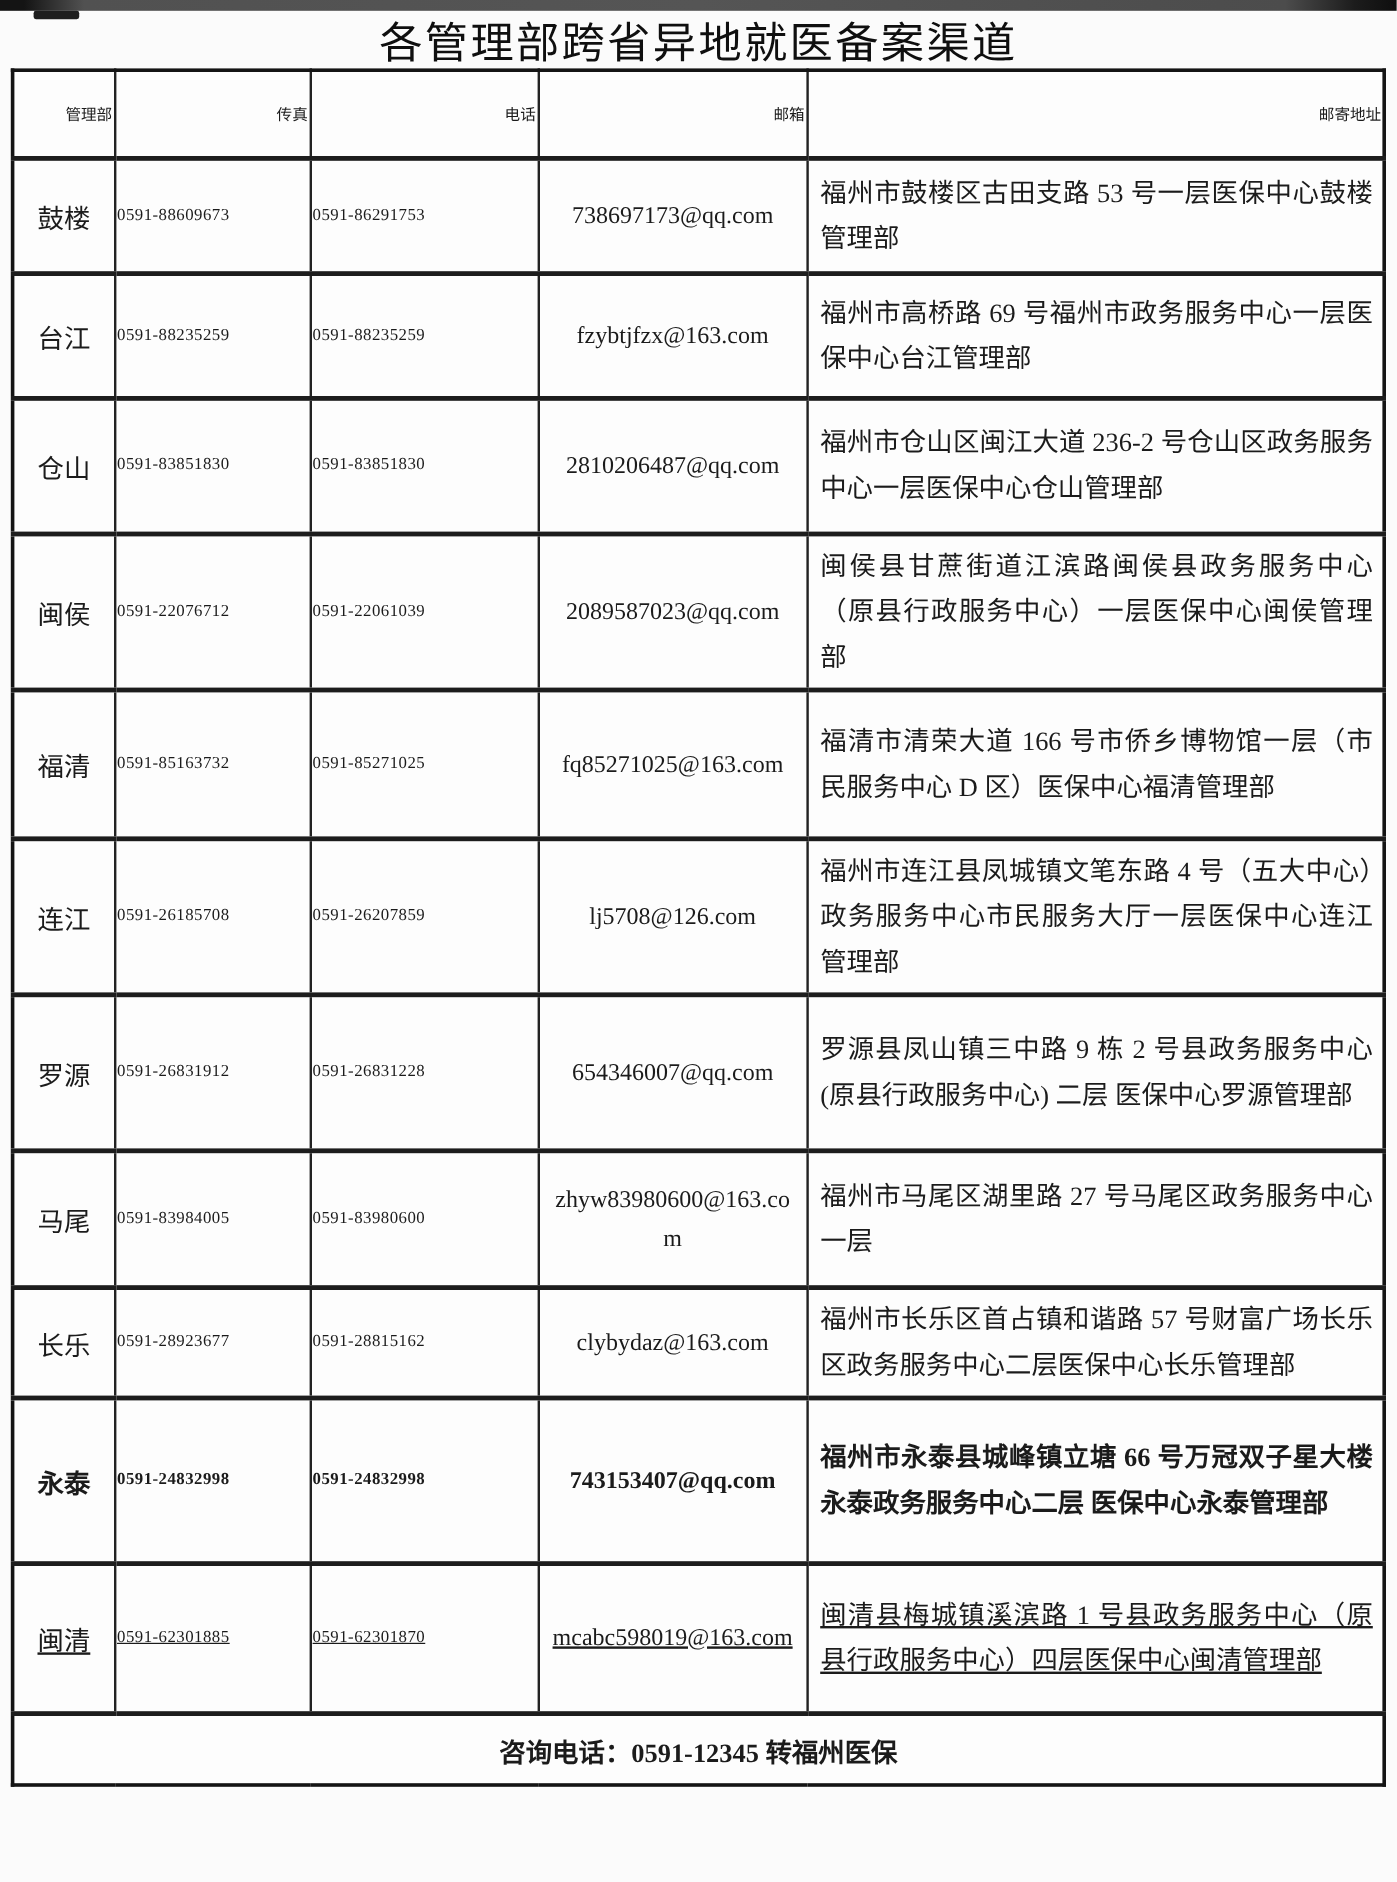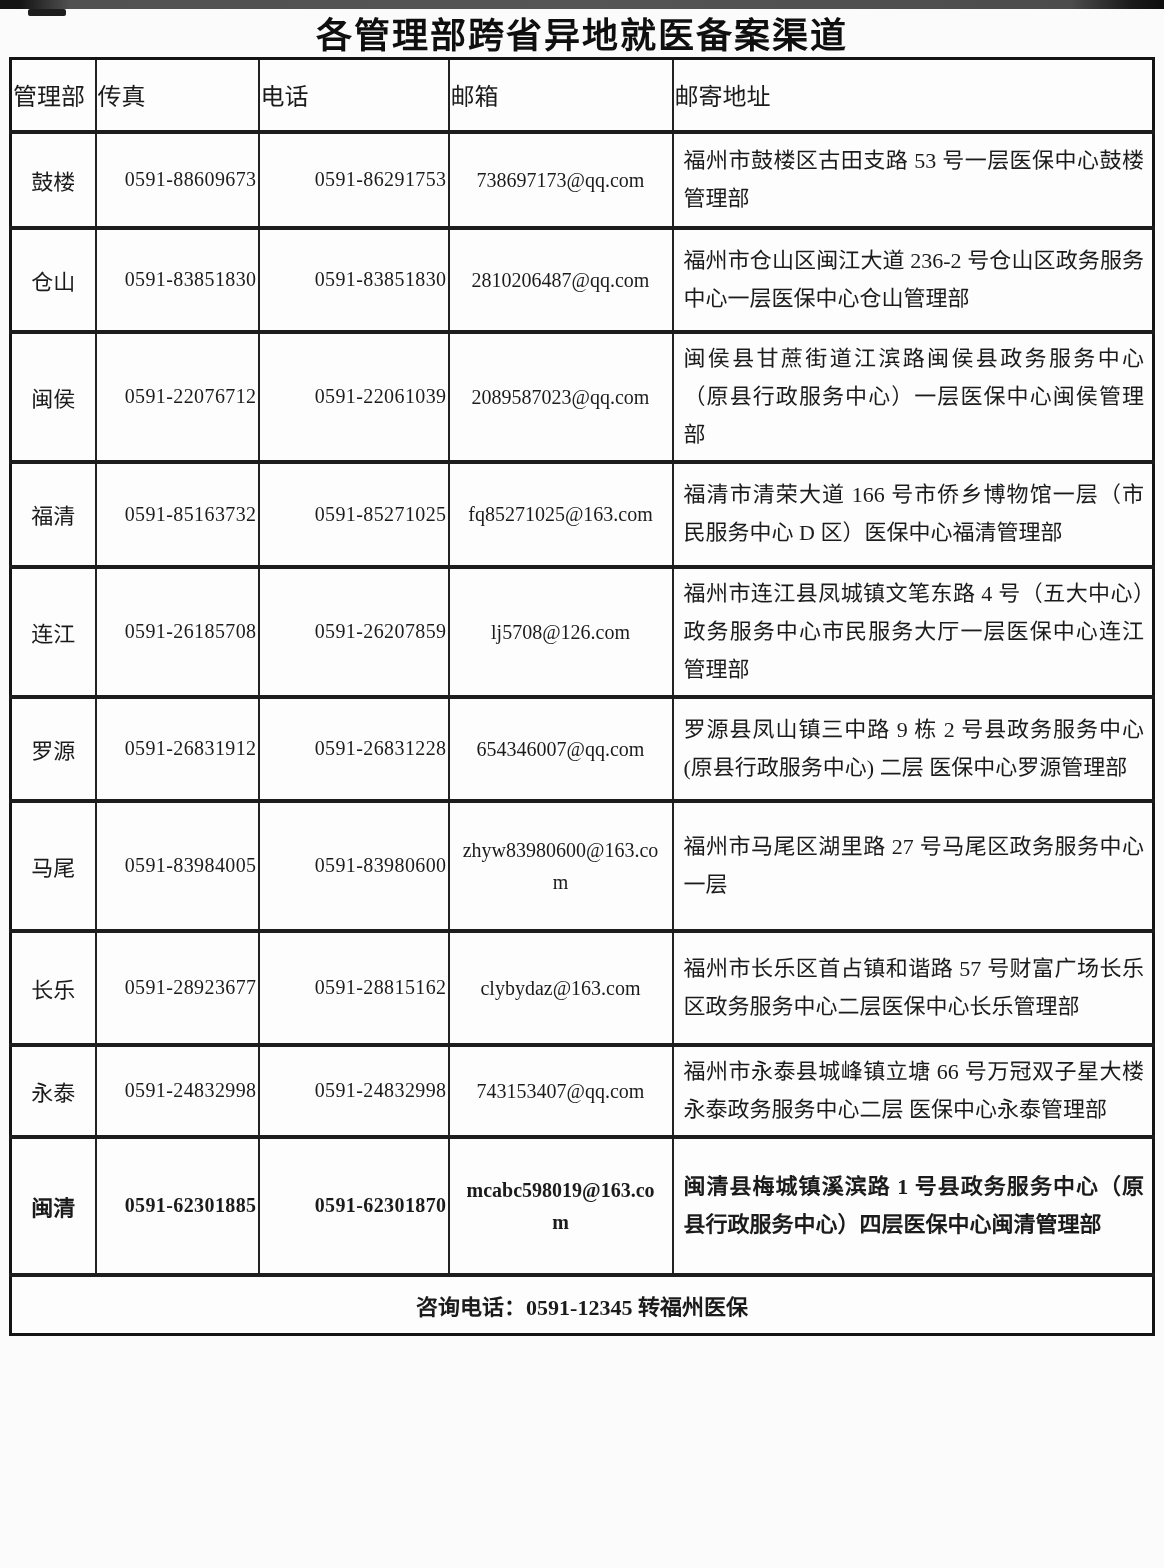--- a/index.html
+++ b/index.html
@@ -12,37 +12,37 @@
   .top-bar {
     position:absolute; top:0; left:0; width:1164px; height:9px;
     background:linear-gradient(to right,#141414 0px,#141414 20px,#515151 70px,#555 50%,#4c4c4c 92%,#1c1c1c 97%,#0e0e0e 100%);
   }
   .smudge {
     position:absolute; top:9px; left:28px; width:38px; height:7px;
     background:#1e1e1e; border-radius:2px;
   }
   .title {
     position:absolute; top:6px; left:0; width:100%; margin:0;
-    text-align:center; font-size:36px; font-weight:bold; letter-spacing:2px;
+    text-align:center; font-size:36px; font-weight:normal; letter-spacing:2px;
     color:#0f0f0f;
   }
   table.contact-table {
     position:absolute; top:57px; left:9px; width:1146px;
     border-collapse:collapse; table-layout:fixed; background:#fdfdfd;
     border:3px solid #141414;
   }
   th, td { border:2px solid #222; vertical-align:middle; }
   thead tr { height:73px; }
   th {
-    font-weight:normal; font-size:24px; text-align:left;
+    font-weight:normal; font-size:13px; text-align:right;
     border-bottom:3px solid #1a1a1a;
   }
   tbody td { border-top:4px solid #1d1d1d; border-bottom:4px solid #1d1d1d; }
   td.cell-dept  { text-align:center; font-size:22px; }
-  td.cell-fax, td.cell-phone { text-align:right; font-size:20px; letter-spacing:0.4px; }
+  td.cell-fax, td.cell-phone { text-align:left; font-size:14px; letter-spacing:0.4px; }
   td.cell-email { text-align:center; font-size:20px; word-break:break-all; padding:0 9px; line-height:1.6; }
   td.cell-address { text-align:justify; font-size:22px; line-height:38px; padding:6px 8px 6px 10px; }
   tbody tr:nth-child(1)  { height:96px; }
   tbody tr:nth-child(2)  { height:104px; }
   tbody tr:nth-child(3)  { height:113px; }
   tbody tr:nth-child(4)  { height:105px;padding-left:18px; }
   tbody tr:nth-child(5)  { height:124px; }
   tbody tr:nth-child(6)  { height:104px; }
   tbody tr:nth-child(7)  { height:130px; }
   tbody tr:nth-child(8)  { height:114px; }
@@ -81,20 +81,27 @@
       <th>邮寄地址</th>
     </tr>
   </thead>
   <tbody>
     <tr>
       <td class="cell-dept">鼓楼</td>
       <td class="cell-fax">0591-88609673</td>
       <td class="cell-phone">0591-86291753</td>
       <td class="cell-email">738697173@qq.com</td>
       <td class="cell-address">福州市鼓楼区古田支路 53 号一层医保中心鼓楼管理部</td>
+    </tr>
+    <tr>
+      <td class="cell-dept">台江</td>
+      <td class="cell-fax">0591-88235259</td>
+      <td class="cell-phone">0591-88235259</td>
+      <td class="cell-email">fzybtjfzx@163.com</td>
+      <td class="cell-address">福州市高桥路 69 号福州市政务服务中心一层医保中心台江管理部</td>
     </tr>
     <tr>
       <td class="cell-dept">仓山</td>
       <td class="cell-fax">0591-83851830</td>
       <td class="cell-phone">0591-83851830</td>
       <td class="cell-email">2810206487@qq.com</td>
       <td class="cell-address">福州市仓山区闽江大道 236-2 号仓山区政务服务中心一层医保中心仓山管理部</td>
     </tr>
     <tr>
       <td class="cell-dept">闽侯</td>

